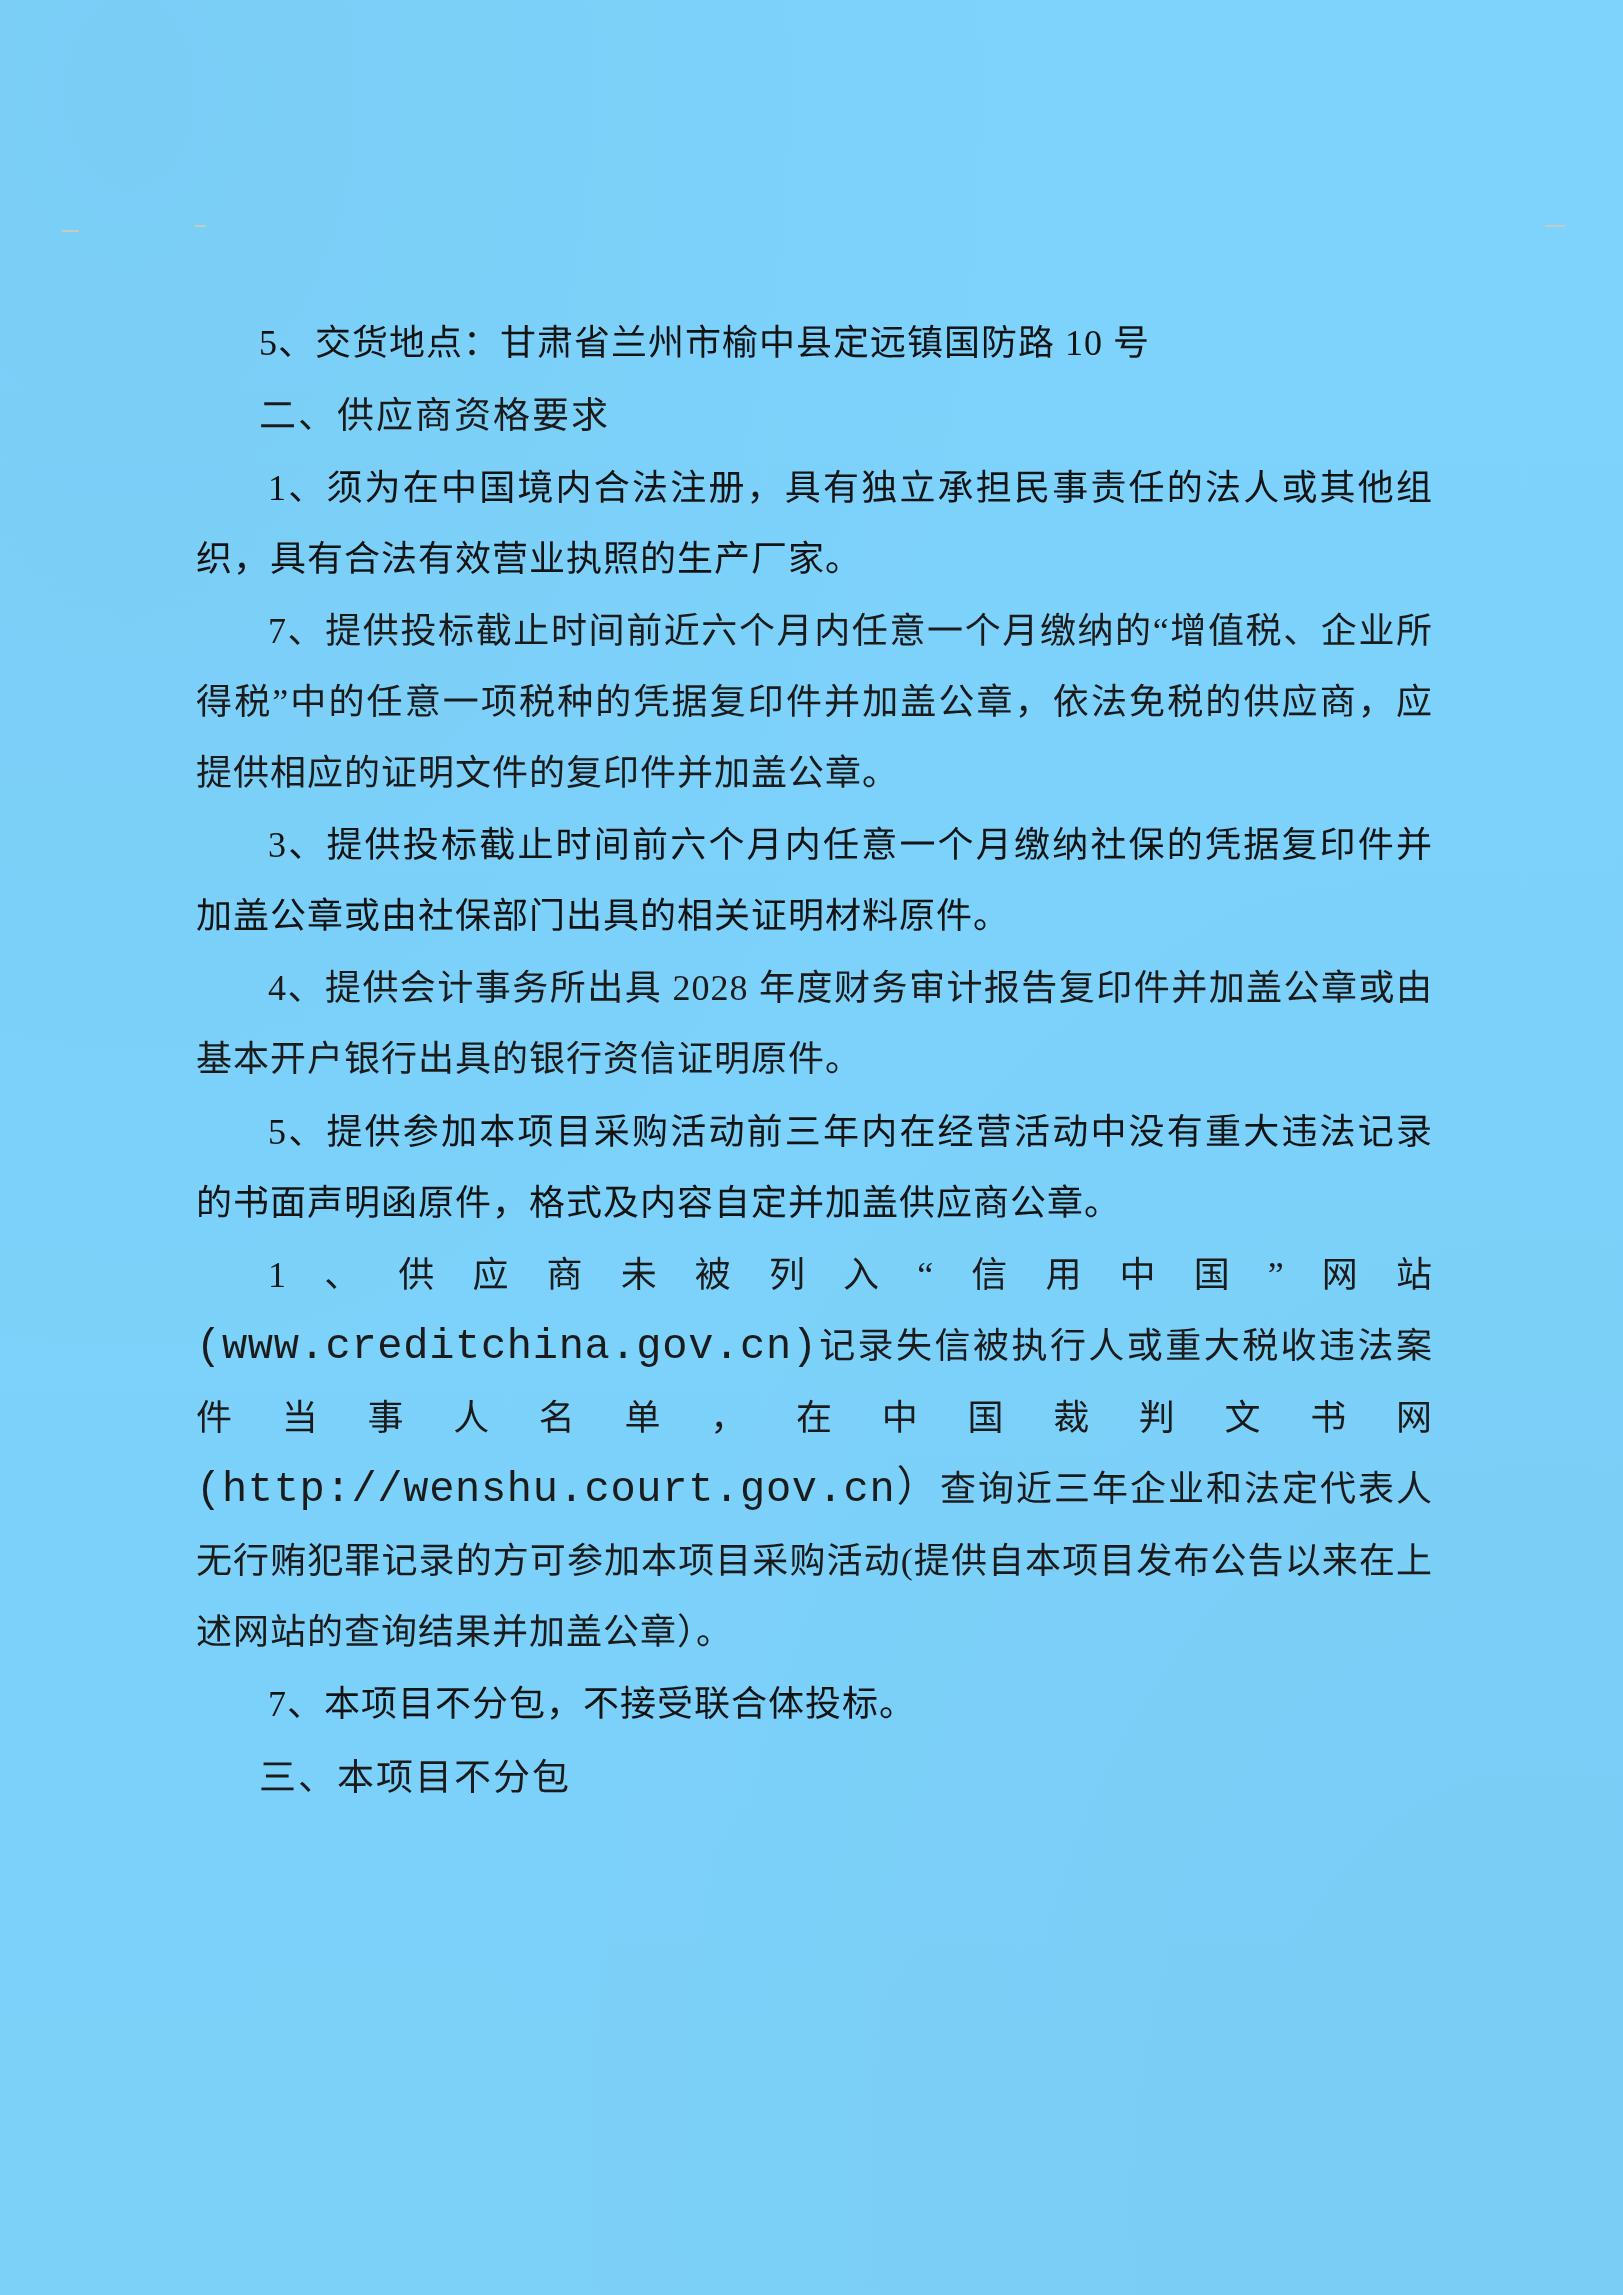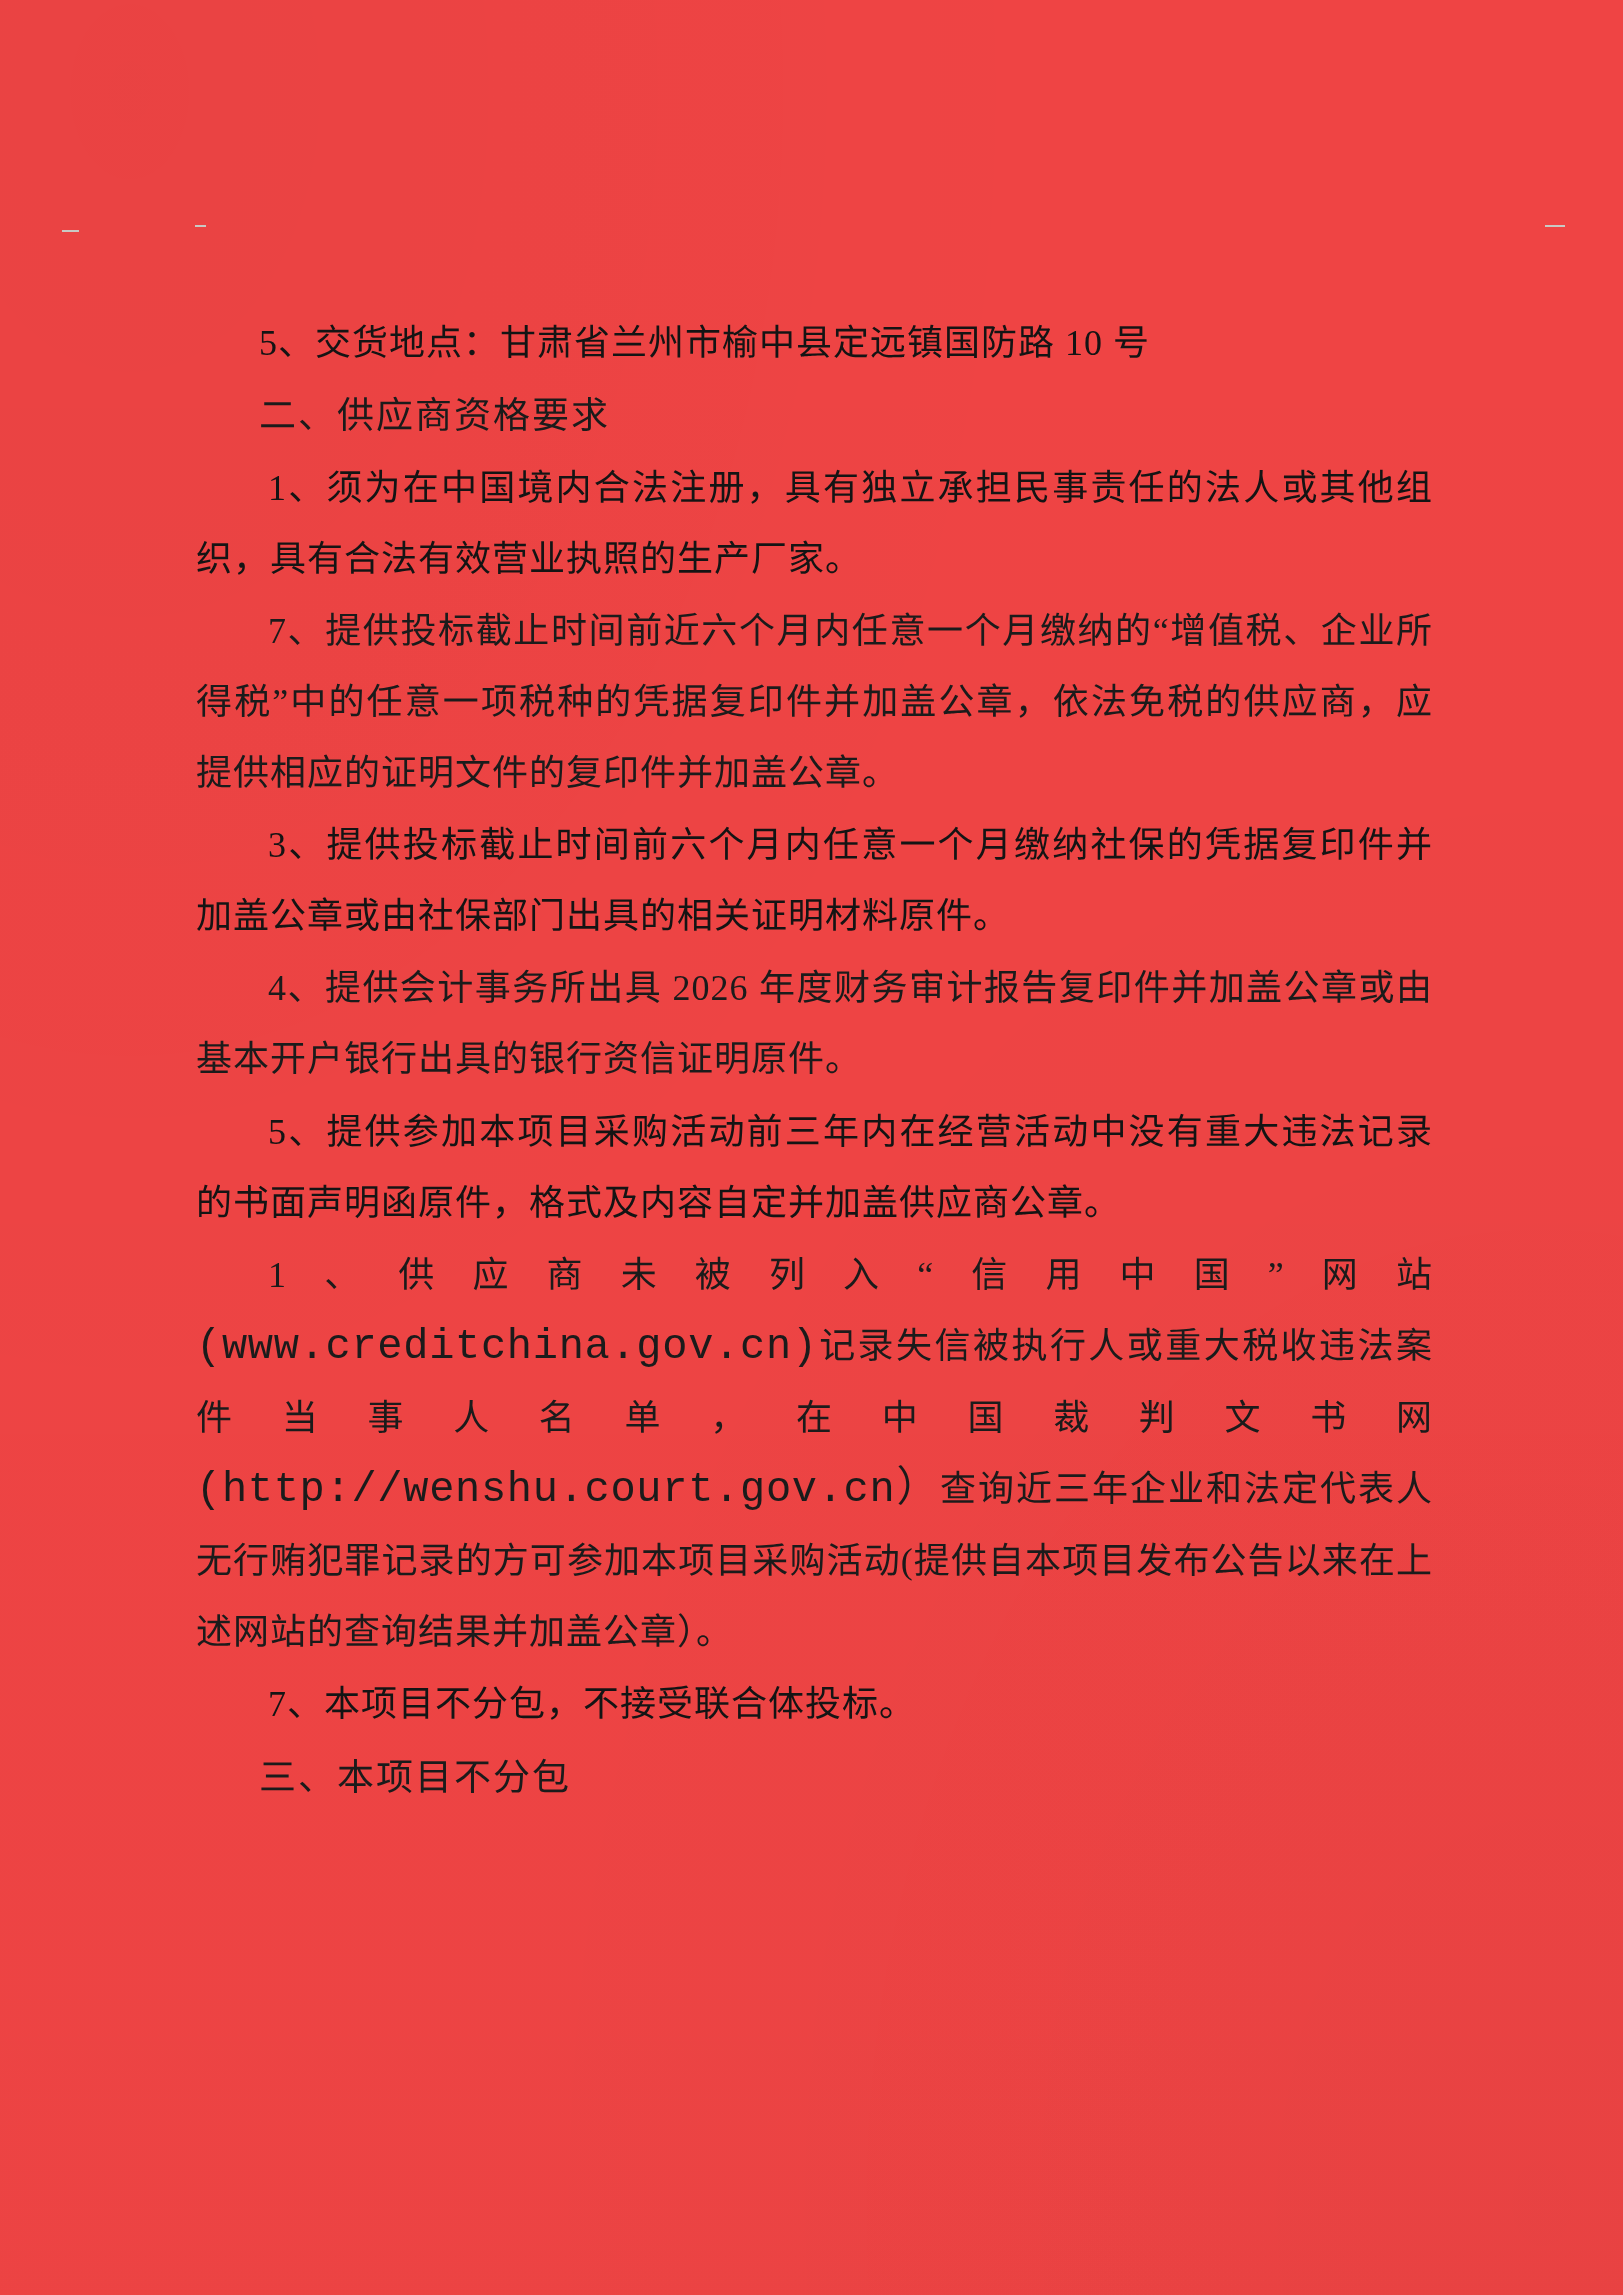--- a/index.html
+++ b/index.html
@@ -13,21 +13,21 @@
     height: 2295px;
     position: relative;
     font-family: "Liberation Serif", "DejaVu Serif", serif;
     color: #1a1a1a;
     overflow: hidden;
   }
 
   .page {
     position: absolute;
     inset: 0;
-    background: #ef4444;
+    background: #7dd3fc;
   }
 
   
   .scan-tint {
     position: absolute;
     inset: 0;
     background:
       radial-gradient(ellipse at 8% 4%, rgba(0,0,0,0.022), rgba(0,0,0,0) 45%),
       radial-gradient(ellipse at 95% 96%, rgba(0,0,0,0.020), rgba(0,0,0,0) 50%),
       linear-gradient(180deg, rgba(255,255,255,0) 0%, rgba(0,0,0,0.012) 100%);
@@ -109,21 +109,21 @@
 
     <div class="block">
       <p class="indent">7、提供投标截止时间前近六个月内任意一个月缴纳的“增值税、企业所得税”中的任意一项税种的凭据复印件并加盖公章，依法免税的供应商，应提供相应的证明文件的复印件并加盖公章。</p>
     </div>
 
     <div class="block">
       <p class="indent">3、提供投标截止时间前六个月内任意一个月缴纳社保的凭据复印件并加盖公章或由社保部门出具的相关证明材料原件。</p>
     </div>
 
     <div class="block">
-      <p class="indent">4、提供会计事务所出具 2026 年度财务审计报告复印件并加盖公章或由基本开户银行出具的银行资信证明原件。</p>
+      <p class="indent">4、提供会计事务所出具 2028 年度财务审计报告复印件并加盖公章或由基本开户银行出具的银行资信证明原件。</p>
     </div>
 
     <div class="block">
       <p class="indent">5、提供参加本项目采购活动前三年内在经营活动中没有重大违法记录的书面声明函原件，格式及内容自定并加盖供应商公章。</p>
     </div>
 
     <div class="block">
       <p class="indent">
         <span>1、供应商未被列入“信用中国”网站</span><span class="mono">(www.creditchina.gov.cn)</span><span>记录失信被执行人或重大税收违法案件当事人名单，在中国裁判文书网</span><span class="mono">(http://wenshu.court.gov.cn）</span><span>查询近三年企业和法定代表人无行贿犯罪记录的方可参加本项目采购活动(提供自本项目发布公告以来在上述网站的查询结果并加盖公章）。</span>
       </p>

